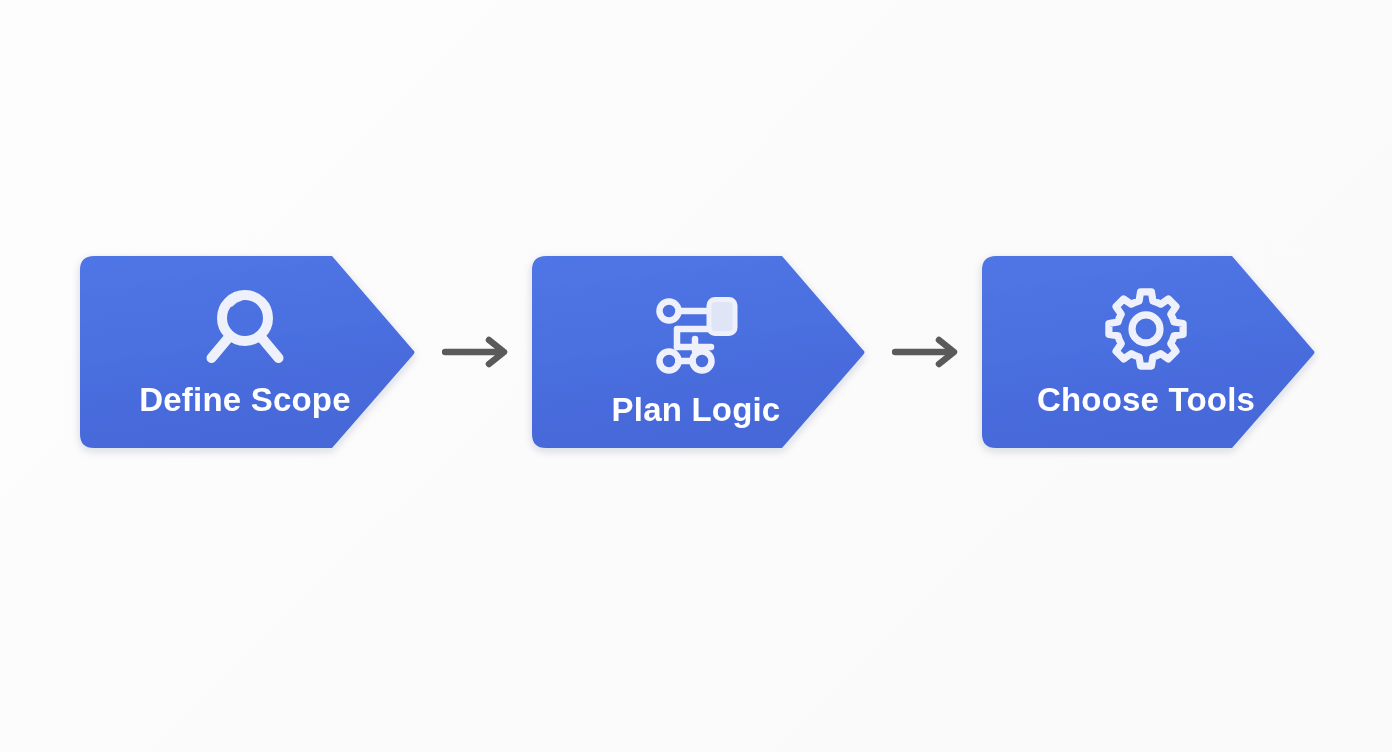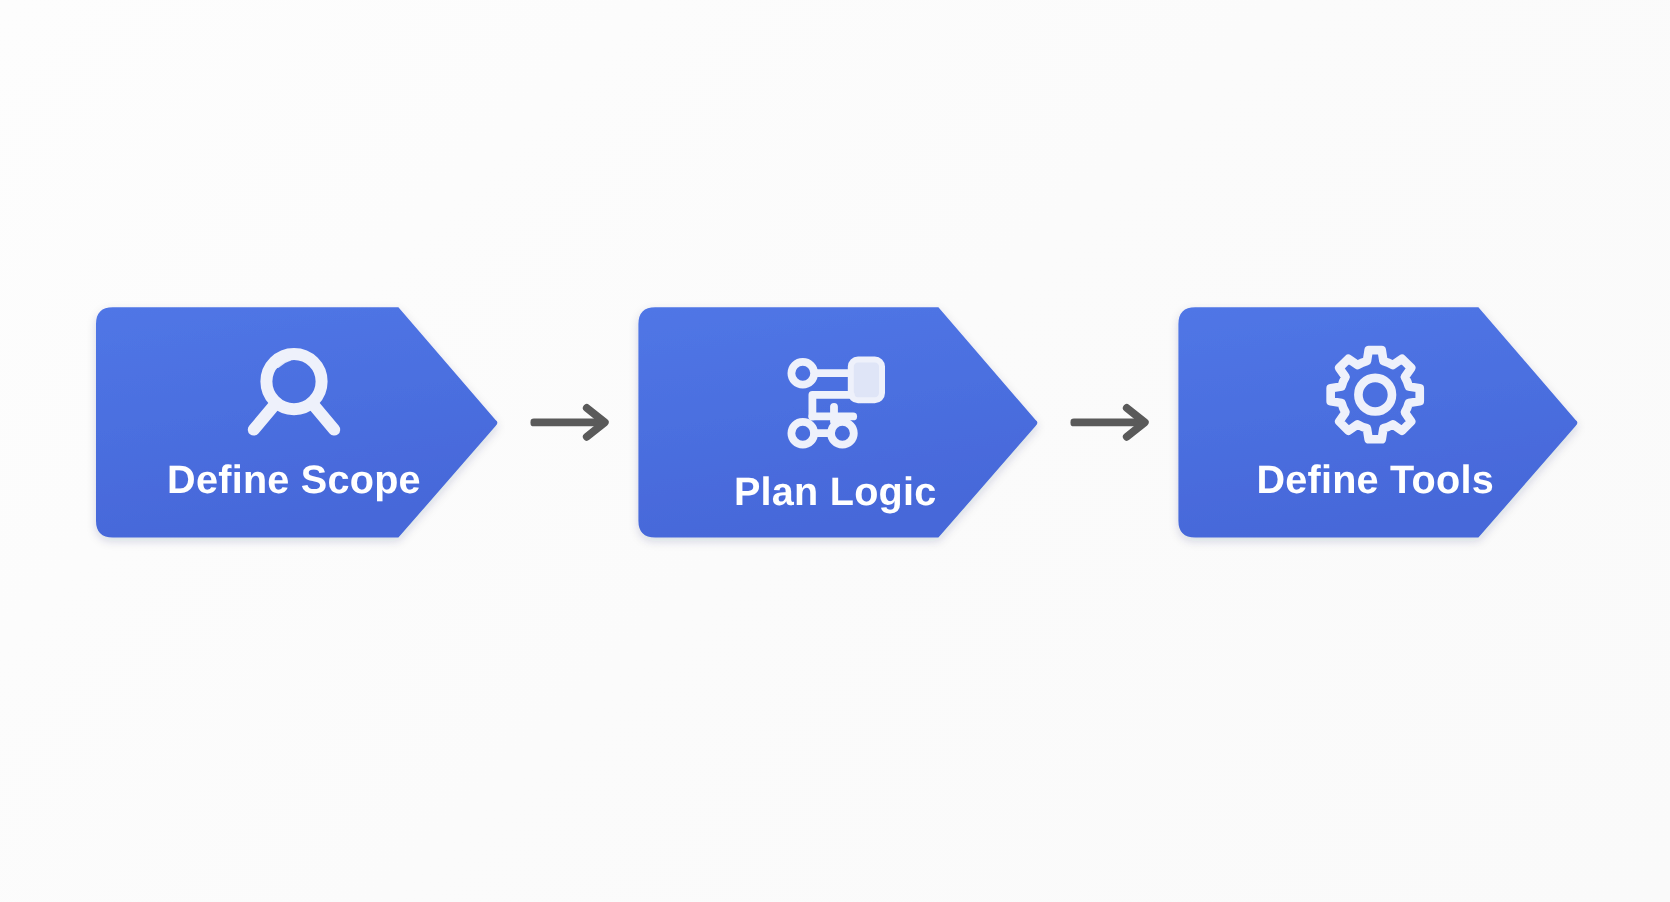--- a/index.html
+++ b/index.html
@@ -216,18 +216,18 @@
                        A34 34 0 0 1 80.9 70.8 L87.5 80.3 L77.9 89.9 L68.4 83.3
                        A34 34 0 0 1 58.6 87.4 L56.8 98.8 H43.2 L41.4 87.4
                        A34 34 0 0 1 31.6 83.3 L22.1 89.9 L12.5 80.3 L19.1 70.8
                        A34 34 0 0 1 15.0 61.0 L3.6 59.2 V45.6 L15.0 43.8
                        A34 34 0 0 1 19.1 34.0 L12.5 24.5 L22.1 14.9 L31.6 21.5
                        A34 34 0 0 1 41.4 17.4 Z"></path>
               <circle cx="50" cy="52.4" r="17.5"></circle>
             </g>
           </svg>
         </div>
-        <div class="step-label">Define Tools</div>
+        <div class="step-label">Choose Tools</div>
       </div>
     </div>
 
   </div>
 </div>
 
 </body></html>

